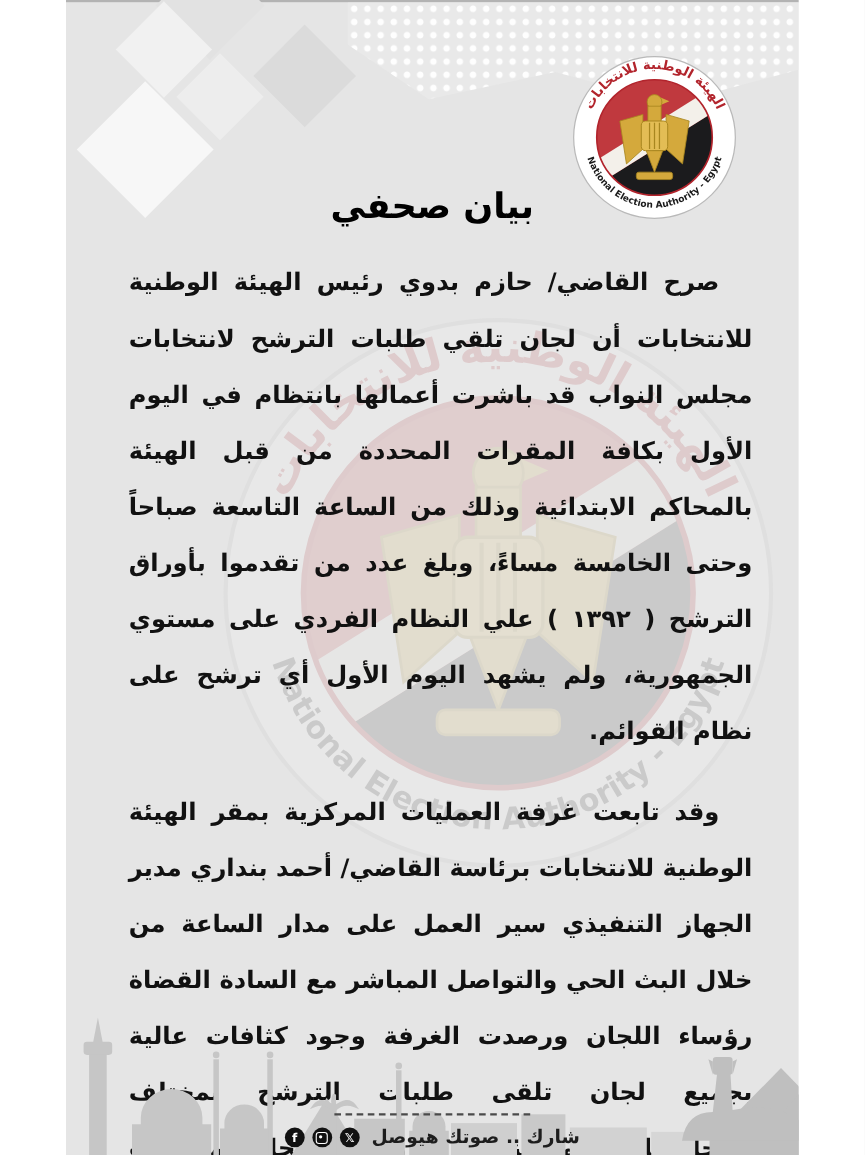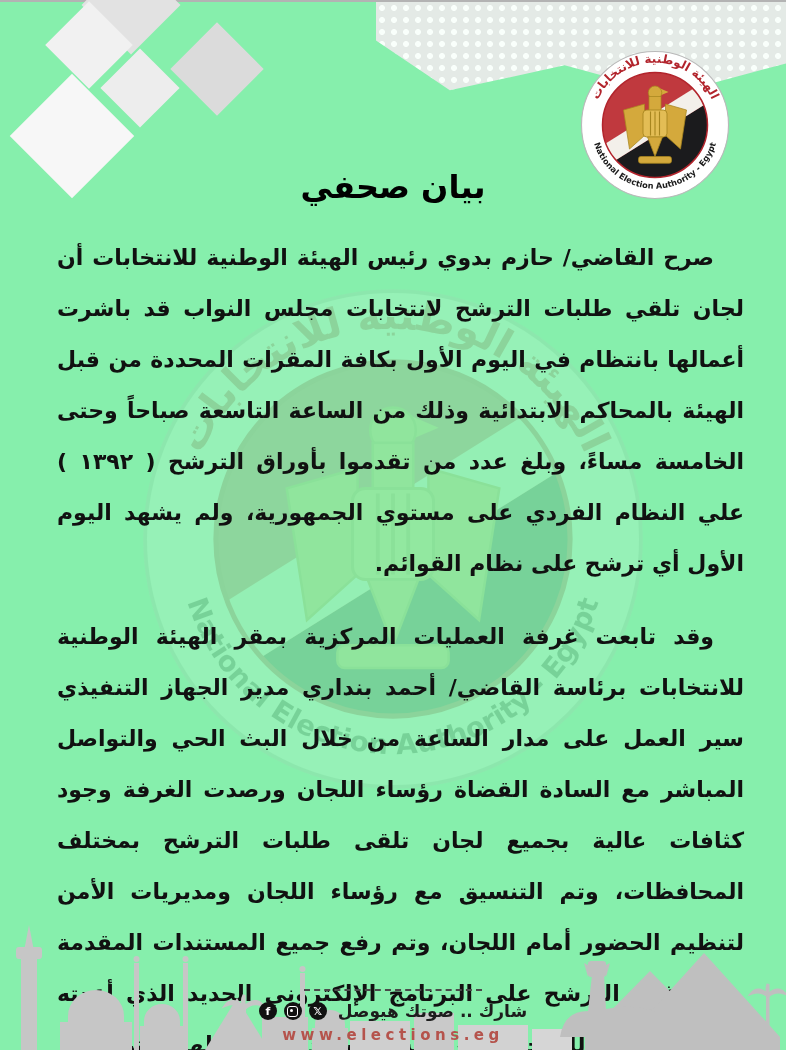--- a/index.html
+++ b/index.html
@@ -1,18 +1,18 @@
 <!DOCTYPE html>
 <html lang="ar"><head>
 <meta charset="utf-8">
 <style>
   html,body{margin:0;padding:0;background:#fff;}
   .page{
-    position:relative;width:786px;height:1050px;margin:0 auto;
-    background:#86efac;overflow:hidden;
+    position:relative;width:666px;height:1050px;margin:0 auto;
+    background:#e5e5e5;overflow:hidden;
     font-family:"DejaVu Sans",sans-serif;
   }
   
   .top-line{position:absolute;top:0;left:0;width:786px;height:2px;background:#b3b3b3;}
   .diamond{position:absolute;transform:rotate(45deg);}
   .d1{left:96px;top:-30px;width:70px;height:70px;background:#e2e2e2;}
   .d2{left:58px;top:14px;width:62px;height:62px;background:#f1f1f1;}
   .d3{left:112px;top:60px;width:56px;height:56px;background:#ededed;}
   .d4{left:184px;top:36px;width:66px;height:66px;background:#dbdbdb;}
   .d5{left:28px;top:92px;width:88px;height:88px;background:#f7f7f7;}
@@ -171,16 +171,15 @@
   <div class="footer-center">
     <div class="dash-sep"></div>
     <div class="social-row">
       <span class="slogan">شارك .. صوتك هيوصل</span>
       <span class="sicon">𝕏</span>
       <span class="sicon">
           <span class="ig-glyph"></span>
         </span>
       <span class="sicon">f</span>
     </div>
-    <div class="site-url">www.elections.eg</div>
   </div>
 
 </div>
 
 </body></html>

